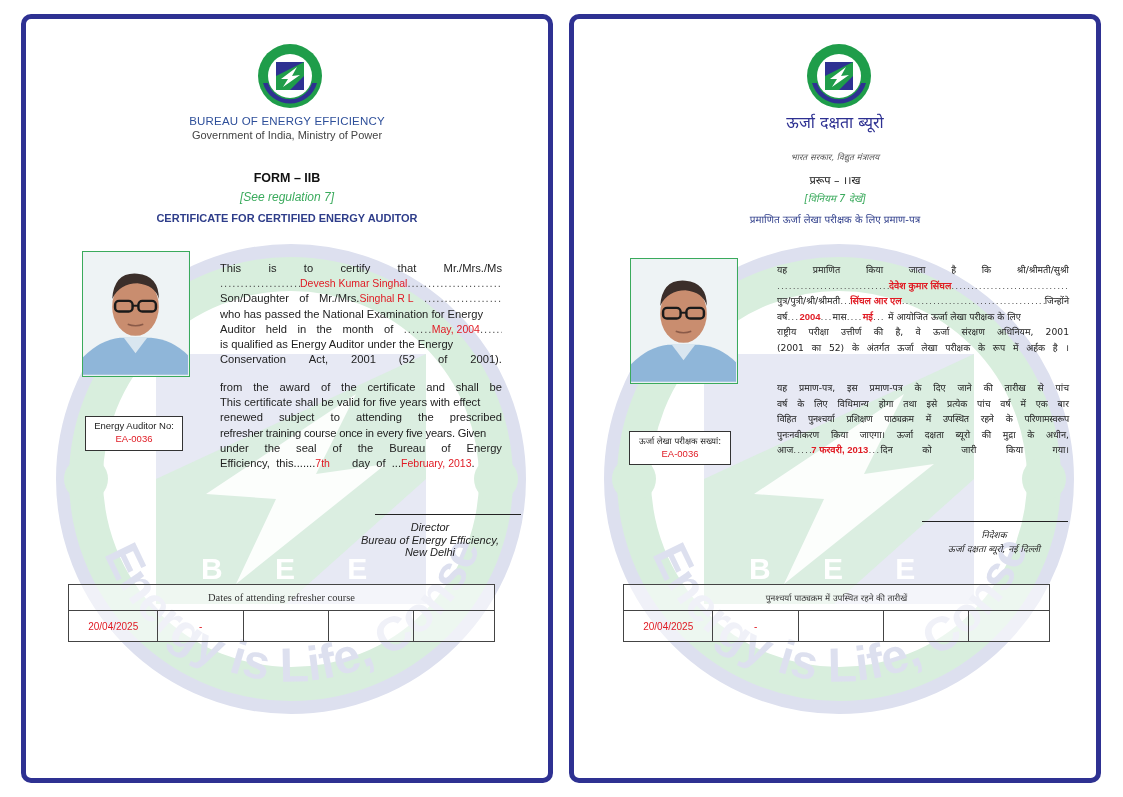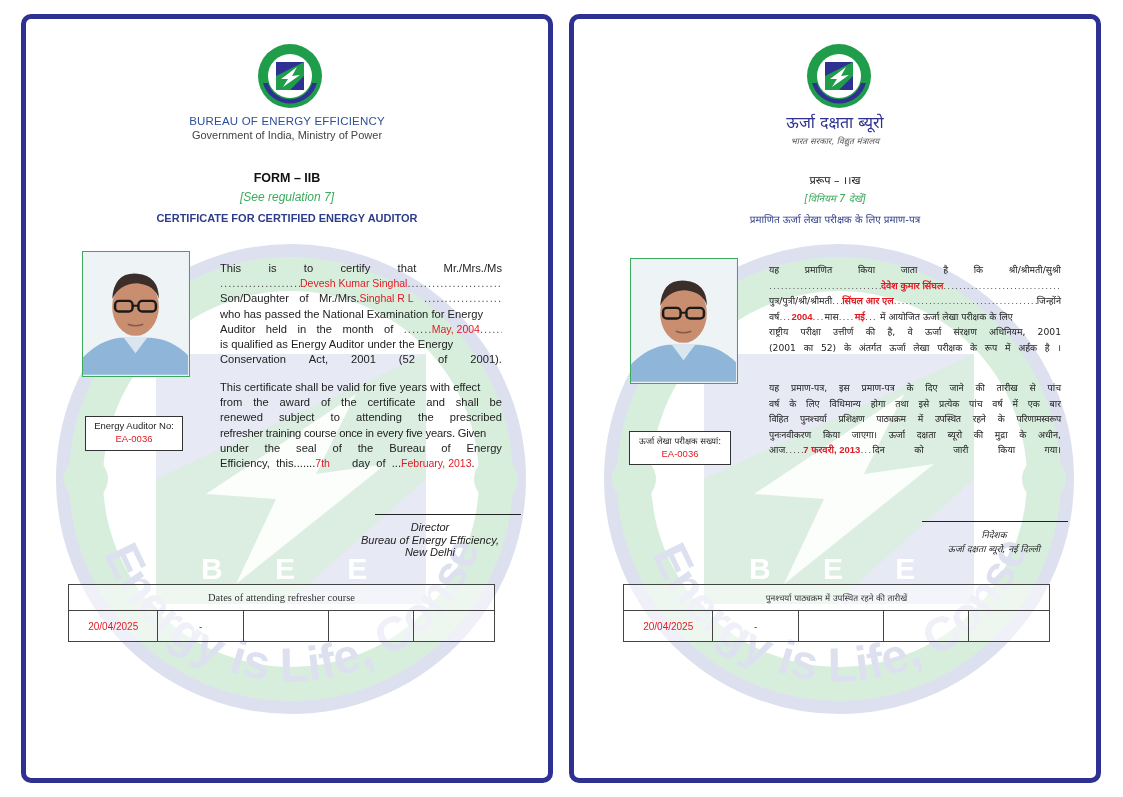--- a/index.html
+++ b/index.html
@@ -17,41 +17,41 @@
   .wm { position: absolute; left: 30px; top: 225px; width: 470px; height: 470px; pointer-events: none; }
 
   .logo { position: absolute; top: 24px; width: 66px; height: 66px; }
   .card.left .logo { left: 231px; }
   .card.right .logo { left: 232px; }
 
   .org { position: absolute; left: 0; width: 100%; text-align: center; }
   .org-en { top: 96px; font-weight: normal; color: #2e4f9a; font-size: 11.5px; letter-spacing: 0.2px; }
   .org-sub { top: 110px; font-size: 11px; color: #444; }
   .org-hi { top: 92px; font-family: "DejaVu Sans", sans-serif; color: #2e3192; font-size: 16px; }
-  .org-hi-sub { top: 116px; font-family: "DejaVu Serif", serif; font-style: italic; font-size: 8.5px; color: #555; }
+  .org-hi-sub { top: 132px; font-family: "DejaVu Serif", serif; font-style: italic; font-size: 8.5px; color: #555; }
 
   .form-title { position: absolute; left: 0; width: 100%; text-align: center; top: 152px; font-weight: bold; font-size: 12.5px; color: #111; }
   .form-title.hi { font-weight: normal; font-family: "DejaVu Sans", sans-serif; font-size: 11px; top: 153px; }
   .regulation { position: absolute; left: 0; width: 100%; text-align: center; top: 171px; font-style: italic; color: #3aaa5c; font-size: 12px; }
   .regulation.hi { font-family: "DejaVu Sans", sans-serif; font-size: 10px; top: 172px; }
   .cert-title { position: absolute; left: 0; width: 100%; text-align: center; top: 193px; font-weight: bold; color: #2e3d8a; font-size: 11px; }
   .cert-title.hi { font-weight: normal; font-family: "DejaVu Sans", sans-serif; font-size: 10px; top: 193px; }
 
   .photo { position: absolute; width: 108px; height: 126px; border: 1.5px solid #3aaa5c; background: #e8f0f4; overflow: hidden; }
   .card.left .photo { left: 56px; top: 232px; }
   .card.right .photo { left: 56px; top: 239px; }
 
   .id-box { position: absolute; border: 1px solid #333; background: #fff; text-align: center; font-size: 9.5px; padding: 3px 4px; }
   .card.left .id-box { left: 59px; top: 397px; width: 98px; height: 35px; }
   .card.right .id-box { left: 55px; top: 412px; width: 102px; height: 34px; font-family: "DejaVu Sans", sans-serif; font-size: 8.5px; }
   .id-value { color: #e01b24; font-size: 9.5px; display: block; margin-top: 2px; font-family: "Liberation Sans", sans-serif; }
 
   .body-text { position: absolute; font-size: 11.2px; line-height: 15.2px; color: #222; text-align: justify; }
   .card.left .body-text { left: 194px; width: 282px; }
-  .card.right .body-text { left: 195px; width: 292px; font-family: "DejaVu Sans", sans-serif; font-size: 9.2px; line-height: 15.6px; }
+  .card.right .body-text { left: 203px; width: 292px; font-family: "DejaVu Sans", sans-serif; font-size: 9.2px; line-height: 15.6px; }
   .p1 { top: 242px; }
   .p2 { top: 361px; }
   .card.right .p1 { top: 243px; }
   .card.right .p2 { top: 361px; }
   .line { display: flex; justify-content: space-between; white-space: nowrap; }
   .fill { color: #e01b24; font-size: 10.5px; font-family: Liberation Sans, sans-serif; }
   .card.right .fill { font-weight: bold; font-size: 9.5px; }
   .dots { flex: 1; overflow: hidden; white-space: nowrap; color: #555; letter-spacing: 1px; }
   .dots::before { content: "...................................................................................................."; }
   .sp { flex: 0 0 auto; }
@@ -160,22 +160,22 @@
       <span>Conservation</span>
       <span>Act,</span>
       <span>2001</span>
       <span>(52</span>
       <span>of</span>
       <span>2001).</span>
     </div>
   </div>
 
   <div class="body-text p2">
+    <div style="text-align-last:justify">from the award of the certificate and shall be</div>
     <div>This certificate shall be valid for five years with effect</div>
-    <div style="text-align-last:justify">from the award of the certificate and shall be</div>
     <div class="line">
       <span>renewed</span>
       <span>subject</span>
       <span>to</span>
       <span>attending</span>
       <span>the</span>
       <span>prescribed</span>
     </div>
     <div style="letter-spacing:-0.2px">refresher training course once in every five years. Given</div>
     <div class="line">

